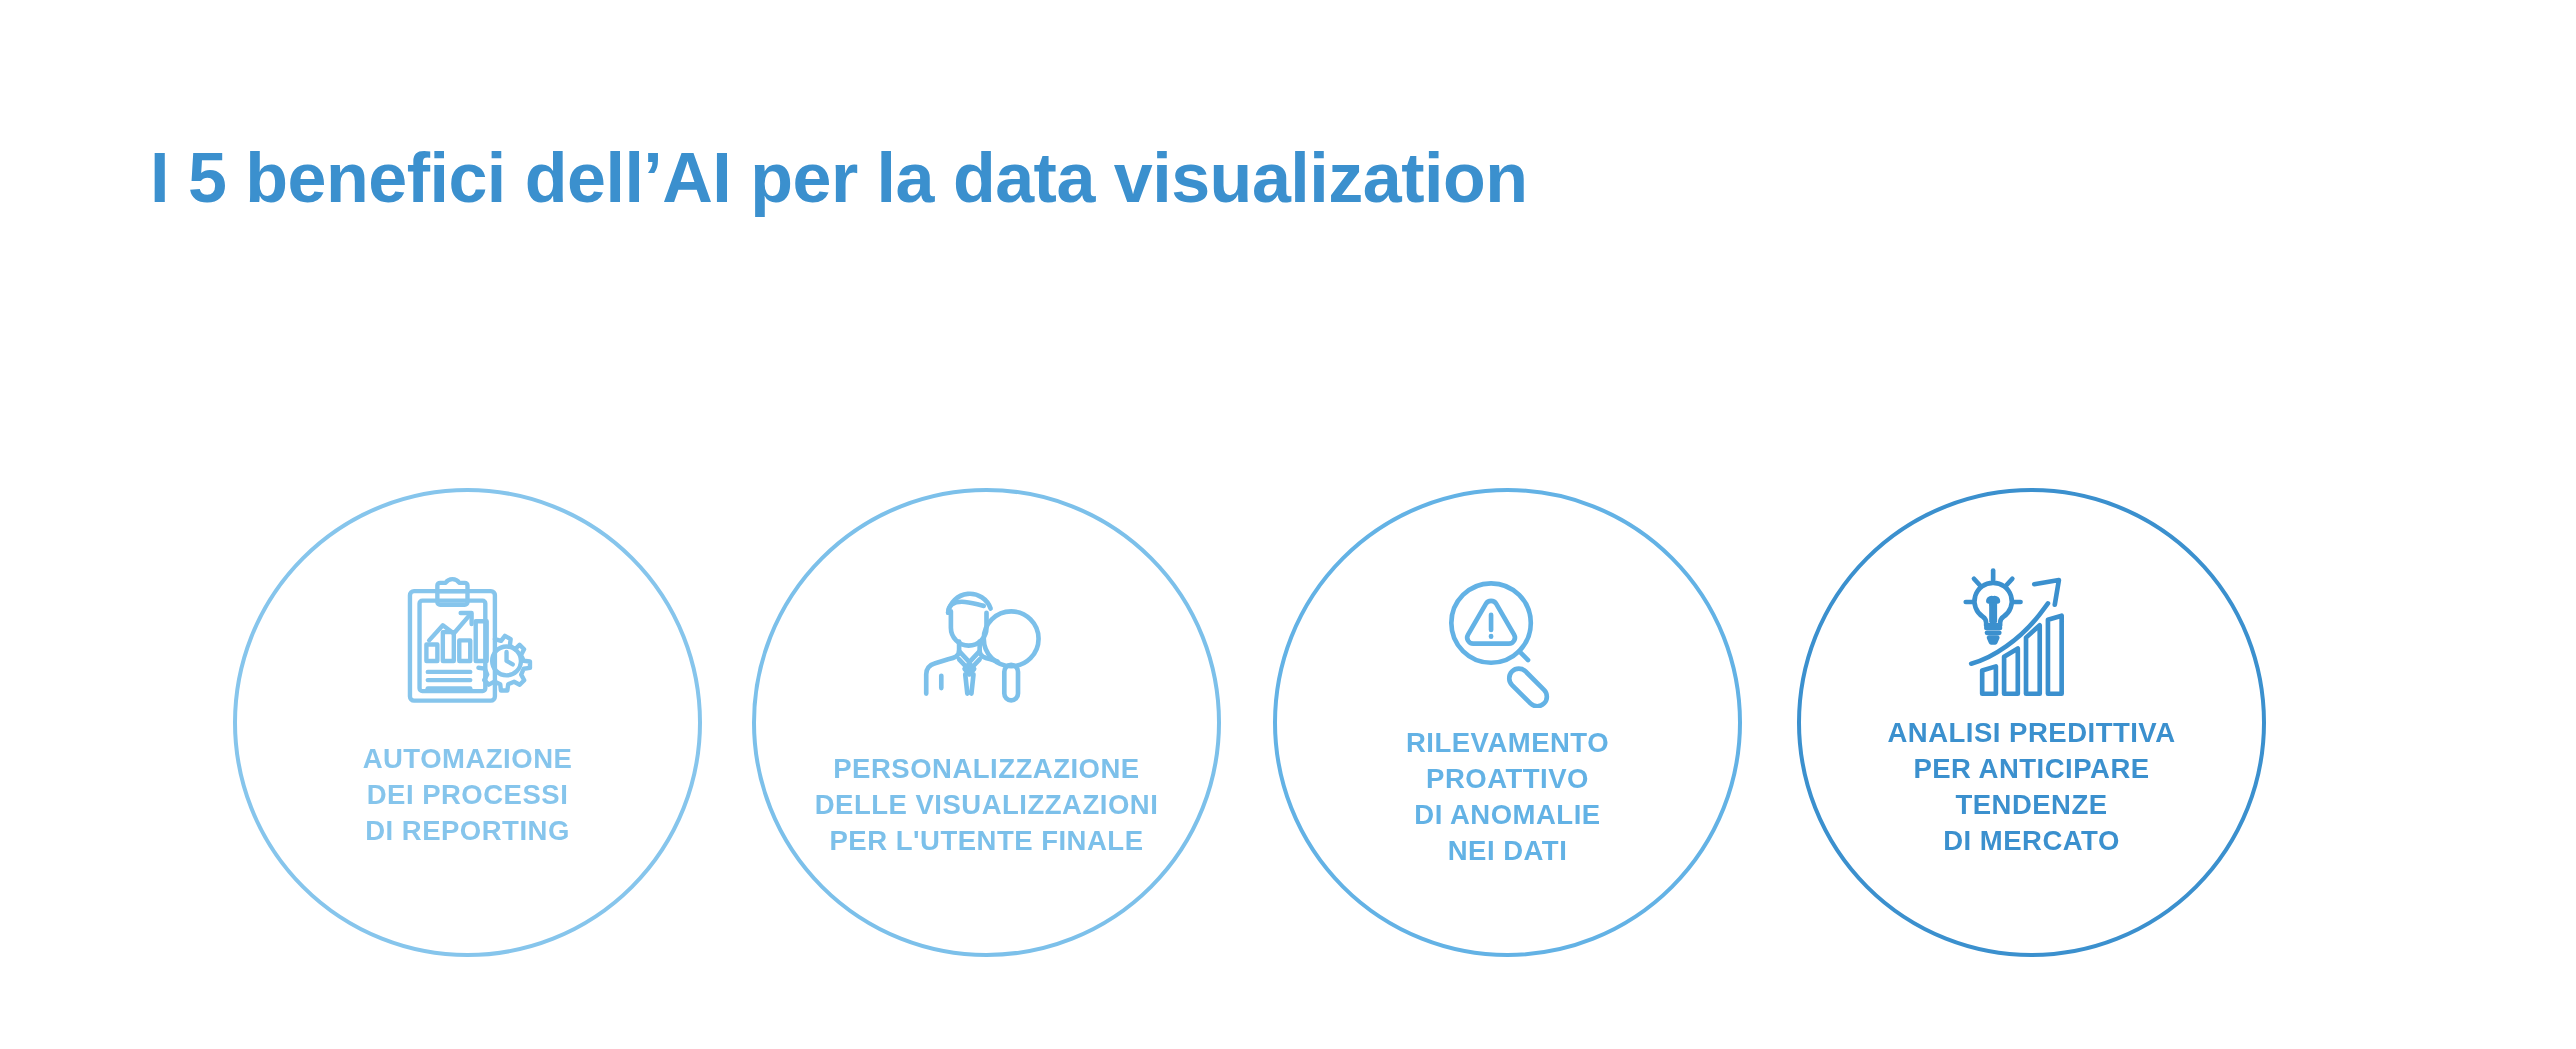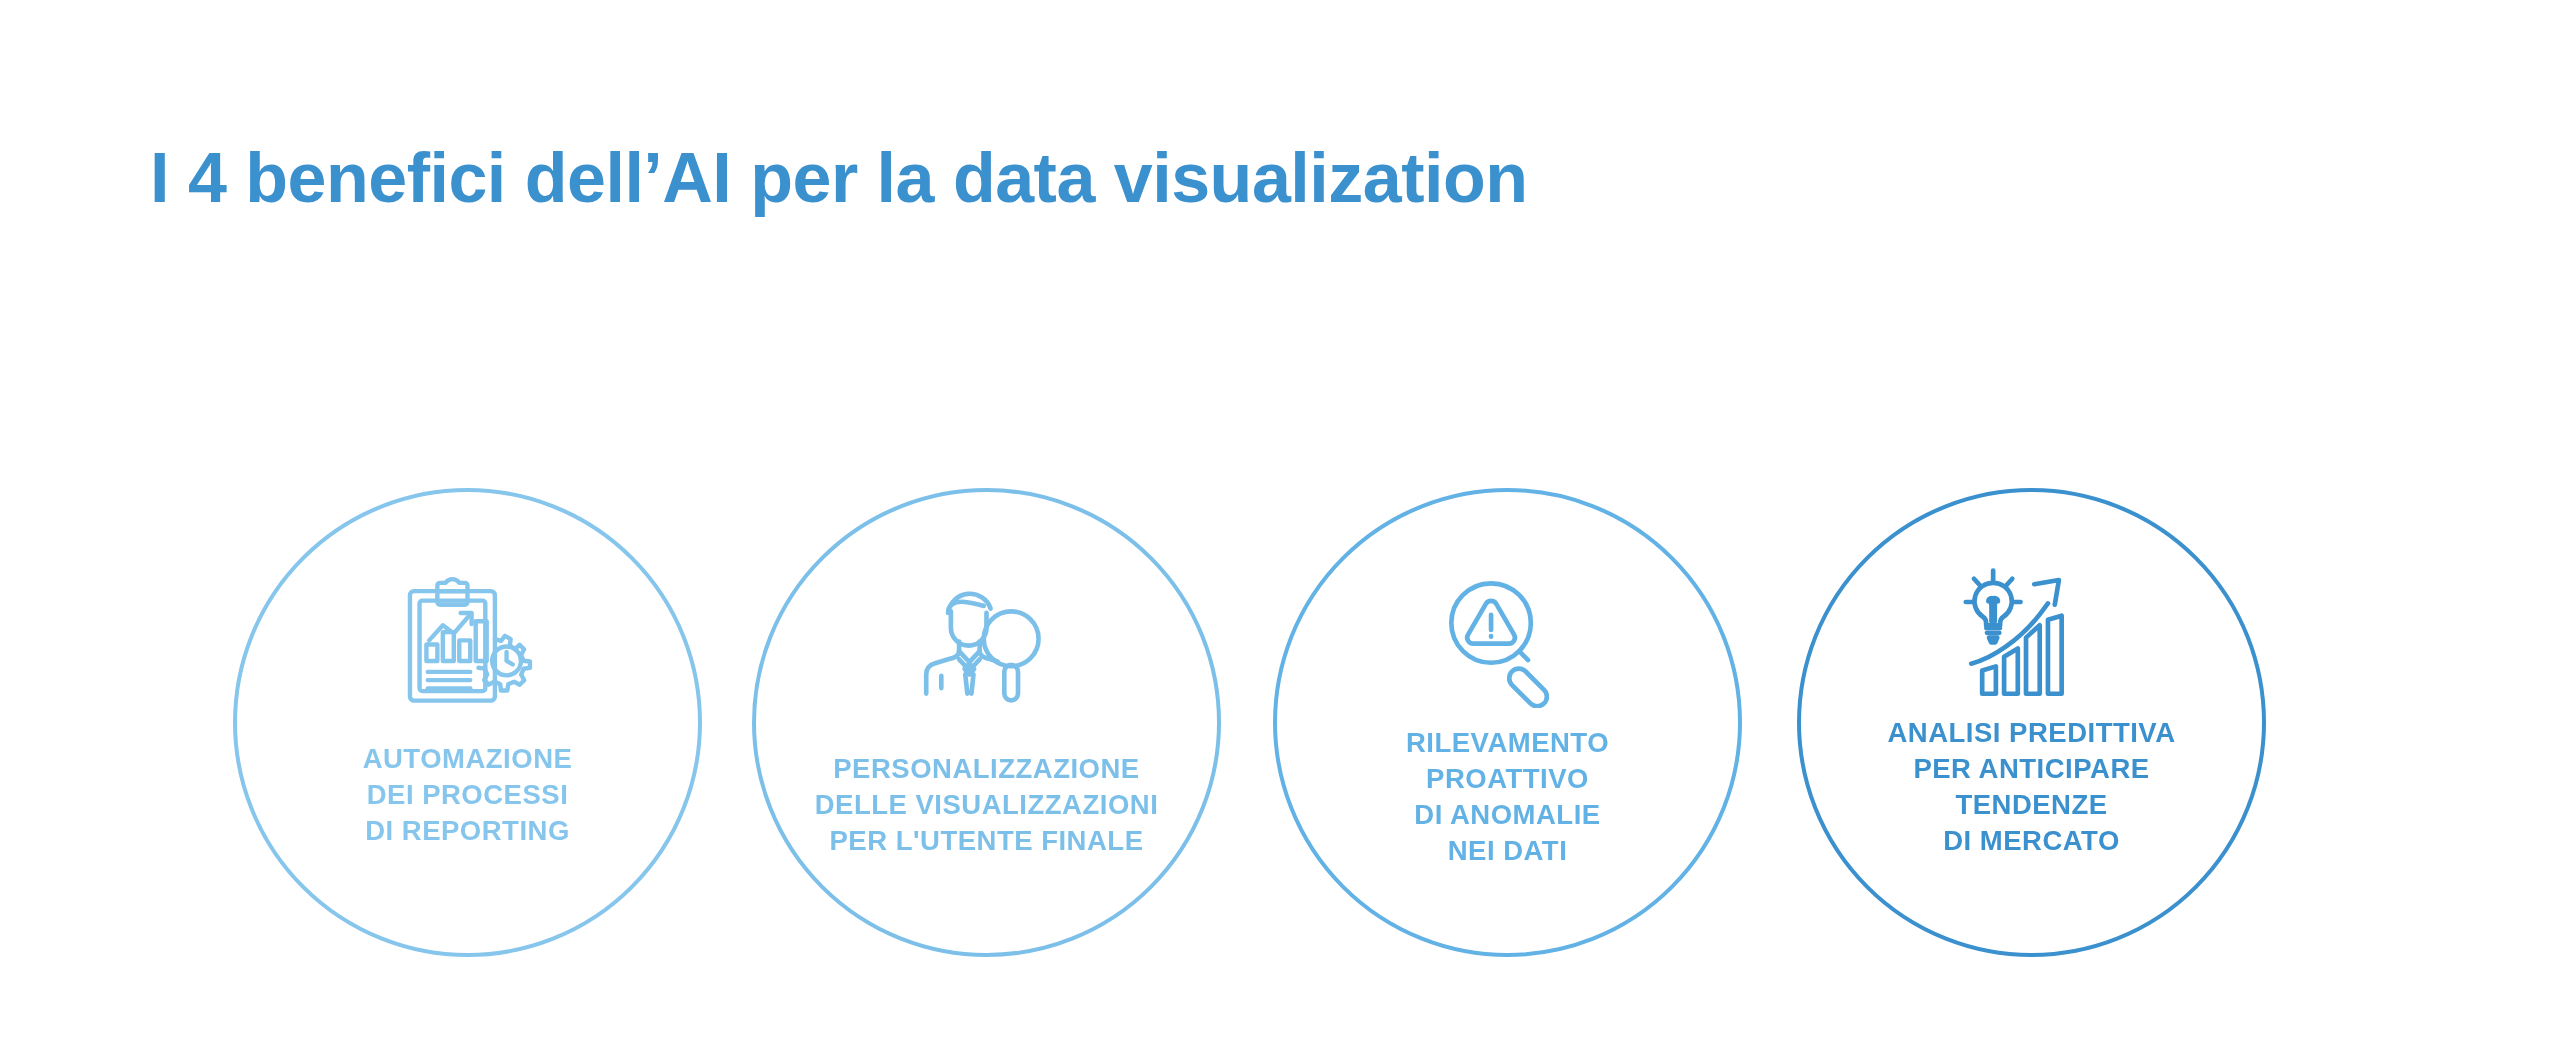--- a/index.html
+++ b/index.html
@@ -79,21 +79,21 @@
     white-space: pre-line;
   }
   .c1 .benefit-label { color: #86c5ec; margin-top: 27.5px; }
   .c2 .benefit-label { color: #7cc0ea; margin-top: 41px; }
   .c3 .benefit-label { color: #63b2e5; margin-top: 16.5px; }
   .c4 .benefit-label { color: #3b90ce; margin-top: 13px; }
 </style>
 </head>
 <body>
 
-<h1 id="page-title">I 4 benefici dell’AI per la data visualization</h1>
+<h1 id="page-title">I 5 benefici dell’AI per la data visualization</h1>
 
 <div id="benefit-row">
 
   <div class="benefit-circle c1">
     <svg class="benefit-icon" viewBox="0 0 100 100" fill="none" stroke="#86c5ec" stroke-width="3.2" stroke-linecap="round" stroke-linejoin="round">
 
       <rect x="8" y="11" width="62" height="80" rx="3"></rect>
 
       <rect x="15" y="18" width="48" height="66" rx="2"></rect>
 

